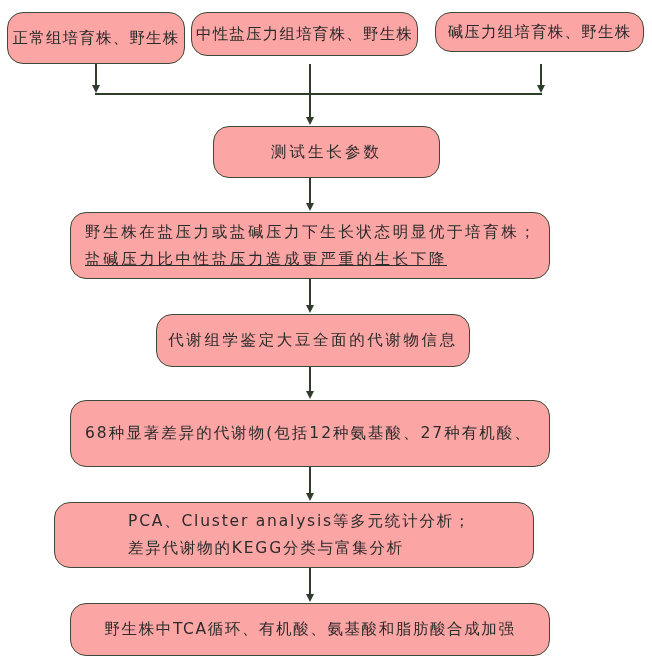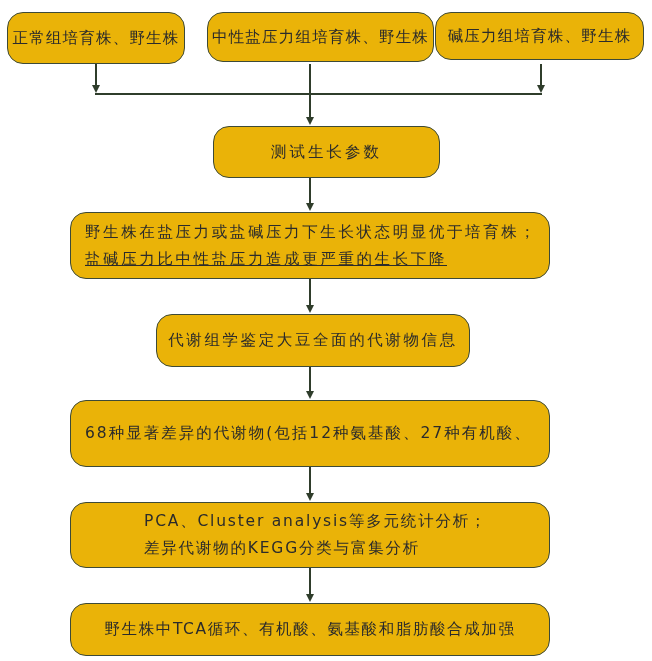--- a/index.html
+++ b/index.html
@@ -13,21 +13,21 @@
       position: relative;
       overflow: hidden;
       font-family: "DejaVu Sans", "Liberation Sans", sans-serif;
       color: #2b2b2b;
     }
     .box {
       position: absolute;
       box-sizing: border-box;
       border: 1.5px solid #3d4a38;
       border-radius: 16px;
-      background: #eab308;
+      background: #fca5a5;
       display: flex;
       flex-direction: column;
       justify-content: center;
       font-size: 15.5px;
       letter-spacing: 1.2px;
       line-height: 27px;
     }
     .box.center { align-items: center; text-align: center; }
     .box.left { align-items: flex-start; padding-left: 14px; }
     .line {
@@ -42,24 +42,24 @@
       border-top: 8px solid #2f3d2b;
     }
     .txt { display: block; white-space: nowrap; }
   </style>
 </head>
 <body>
 
 <div class="box center" style="left:7px; top:12px; width:178px; height:52px;">
   <span class="txt">正常组培育株、野生株</span>
 </div>
-<div class="box center" style="left:207px; top:12px; width:227px; height:50px;border-radius:16px;">
+<div class="box center" style="left:191px; top:12px; width:227px; height:44px;border-radius:16px;">
   <span class="txt">中性盐压力组培育株、野生株</span>
 </div>
-<div class="box center" style="left:435px; top:12px; width:209px; height:48px;">
+<div class="box center" style="left:435px; top:12px; width:209px; height:40px;">
   <span class="txt">碱压力组培育株、野生株</span>
 </div>
 
 <div class="line" style="left:95px; top:64px; width:1.5px; height:22px;"></div>
 <div class="arrow" style="left:91.5px; top:85px;"></div>
 
 <div class="line" style="left:309px; top:64px; width:1.5px; height:54px;"></div>
 
 <div class="line" style="left:540px; top:64px; width:1.5px; height:22px;"></div>
 <div class="arrow" style="left:536.5px; top:85px;"></div>
@@ -85,21 +85,21 @@
 </div>
 <div class="line" style="left:309px; top:367px; width:1.5px; height:25px;"></div>
 <div class="arrow" style="left:305.5px; top:391px;"></div>
 
 <div class="box left" style="left:70px; top:400px; width:480px; height:67px;">
   <span class="txt" style="letter-spacing:2px;">68种显著差异的代谢物(包括12种氨基酸、27种有机酸、</span>
 </div>
 <div class="line" style="left:309px; top:467px; width:1.5px; height:27px;"></div>
 <div class="arrow" style="left:305.5px; top:493px;"></div>
 
-<div class="box" style="left:70px; top:502px; width:480px; height:66px; align-items:flex-start; padding-left:73px;">
+<div class="box" style="left:54px; top:502px; width:480px; height:66px; align-items:flex-start; padding-left:73px;">
   <span class="txt" style="letter-spacing:1.8px;">PCA、Cluster analysis等多元统计分析；</span>
   <span class="txt" style="letter-spacing:1.8px;">差异代谢物的KEGG分类与富集分析</span>
 </div>
 <div class="line" style="left:309px; top:568px; width:1.5px; height:27px;"></div>
 <div class="arrow" style="left:305.5px; top:594px;"></div>
 
 <div class="box center" style="left:70px; top:603px; width:480px; height:53px;">
   <span class="txt" style="letter-spacing:1.6px;">野生株中TCA循环、有机酸、氨基酸和脂肪酸合成加强</span>
 </div>
 

